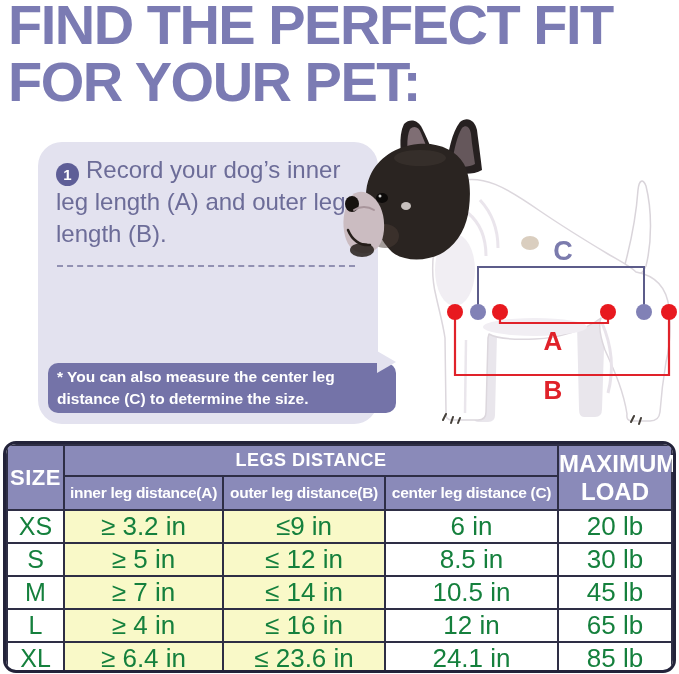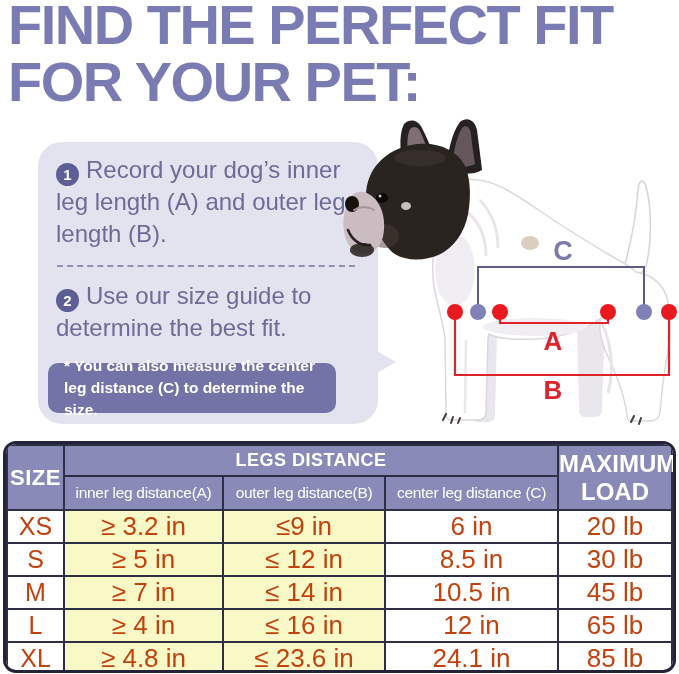--- a/index.html
+++ b/index.html
@@ -16,56 +16,55 @@
   .pointer{position:absolute;left:377px;top:351px;width:0;height:0;
            border-left:19px solid #e3e2ef;border-top:11px solid transparent;
            border-bottom:11px solid transparent;}
   .step{position:absolute;left:18px;right:12px;color:#6c6c98;font-size:24px;line-height:32px;}
   .step1{top:12px;}
   .step2{top:138px;}
   .badge{display:inline-block;width:23px;height:23px;border-radius:50%;background:#5e5e97;
          color:#fff;font-size:15px;font-weight:bold;text-align:center;line-height:23px;
          margin-right:7px;vertical-align:-2px;}
   .divider{position:absolute;left:19px;top:123px;width:298px;border-top:2px dashed #9190b2;}
-  .note{position:absolute;left:10px;top:221px;width:288px;height:50px;background:#7473a8;
+  .note{position:absolute;left:10px;top:221px;width:348px;height:50px;background:#7473a8;
         border-radius:10px;color:#fff;font-size:15.5px;font-weight:bold;line-height:22px;
-        padding:4px 16px;box-sizing:border-box;display:flex;align-items:center;}
+        padding:4px 9px;box-sizing:border-box;display:flex;align-items:center;}
 
   
   .dog-svg{position:absolute;left:340px;top:118px;width:339px;height:312px;}
 
   
   .table-wrap{position:absolute;left:3px;top:441px;width:673px;height:232px;
               border:3px solid #23233a;border-radius:13px;overflow:hidden;background:#fff;
               box-sizing:border-box;}
   table{width:100%;height:100%;border-collapse:collapse;table-layout:fixed;}
   th,td{border:2px solid #2e2e45;text-align:center;vertical-align:middle;padding:0;}
   th{background:#8a8ab9;color:#fff;font-weight:bold;}
   .th-size{font-size:22px;letter-spacing:0.5px;}
   .th-group{font-size:18px;letter-spacing:0.5px;height:29px;}
-  .th-sub{font-size:15.5px;font-weight:normal;letter-spacing:-0.3px;height:32px;}
+  .th-sub{font-size:15.5px;font-weight:bold;letter-spacing:-0.3px;height:32px;}
   .th-load{font-size:24px;line-height:1.15;margin-left:28px;}
-  td{font-size:26px;color:#c2410c;}
+  td{font-size:26px;color:#15803d;}
   td.size-col{font-size:25px;}
   td.yellow{background:#f9f9c8;}
 </style>
 </head>
 <body>
 
 <div class="stage">
 
   <div class="title">
     <div>FIND THE PERFECT FIT</div>
     <div>FOR YOUR PET:</div>
   </div>
 
   <div class="panel">
     <p class="step step1" style="margin:0"><span class="badge">1</span><span>Record your dog’s inner leg length (A) and outer leg length (B).</span></p>
     <div class="divider"></div>
-    <p class="step step2" style="margin:0"><span class="badge">2</span><span>Use our size guide to determine the best fit.</span></p>
     <div class="note">
         <span>* You can also measure the center leg distance (C) to determine the size.</span>
       </div>
   </div>
   <div class="pointer"></div>
 
   <svg class="dog-svg" viewBox="0 0 339 312">
 
     <path d="M132,216 L157,216 L155,297 Q155,304 148,304 L138,304 Q133,304 133,297 Z" fill="#e9e6ec"></path>
     <path d="M237,205 L265,200 L262,291 Q262,299 255,299 L244,299 Q239,299 239,291 Z" fill="#e9e6ec"></path>
@@ -159,21 +158,21 @@
       </tr>
       <tr>
         <td class="size-col">L</td>
         <td class="yellow">≥ 4 in</td>
         <td class="yellow">≤ 16 in</td>
         <td>12 in</td>
         <td>65 lb</td>
       </tr>
       <tr>
         <td class="size-col">XL</td>
-        <td class="yellow">≥ 4.8 in</td>
+        <td class="yellow">≥ 6.4 in</td>
         <td class="yellow">≤ 23.6 in</td>
         <td>24.1 in</td>
         <td>85 lb</td>
       </tr>
     </tbody>
       </table>
   </div>
 
 </div>
 

